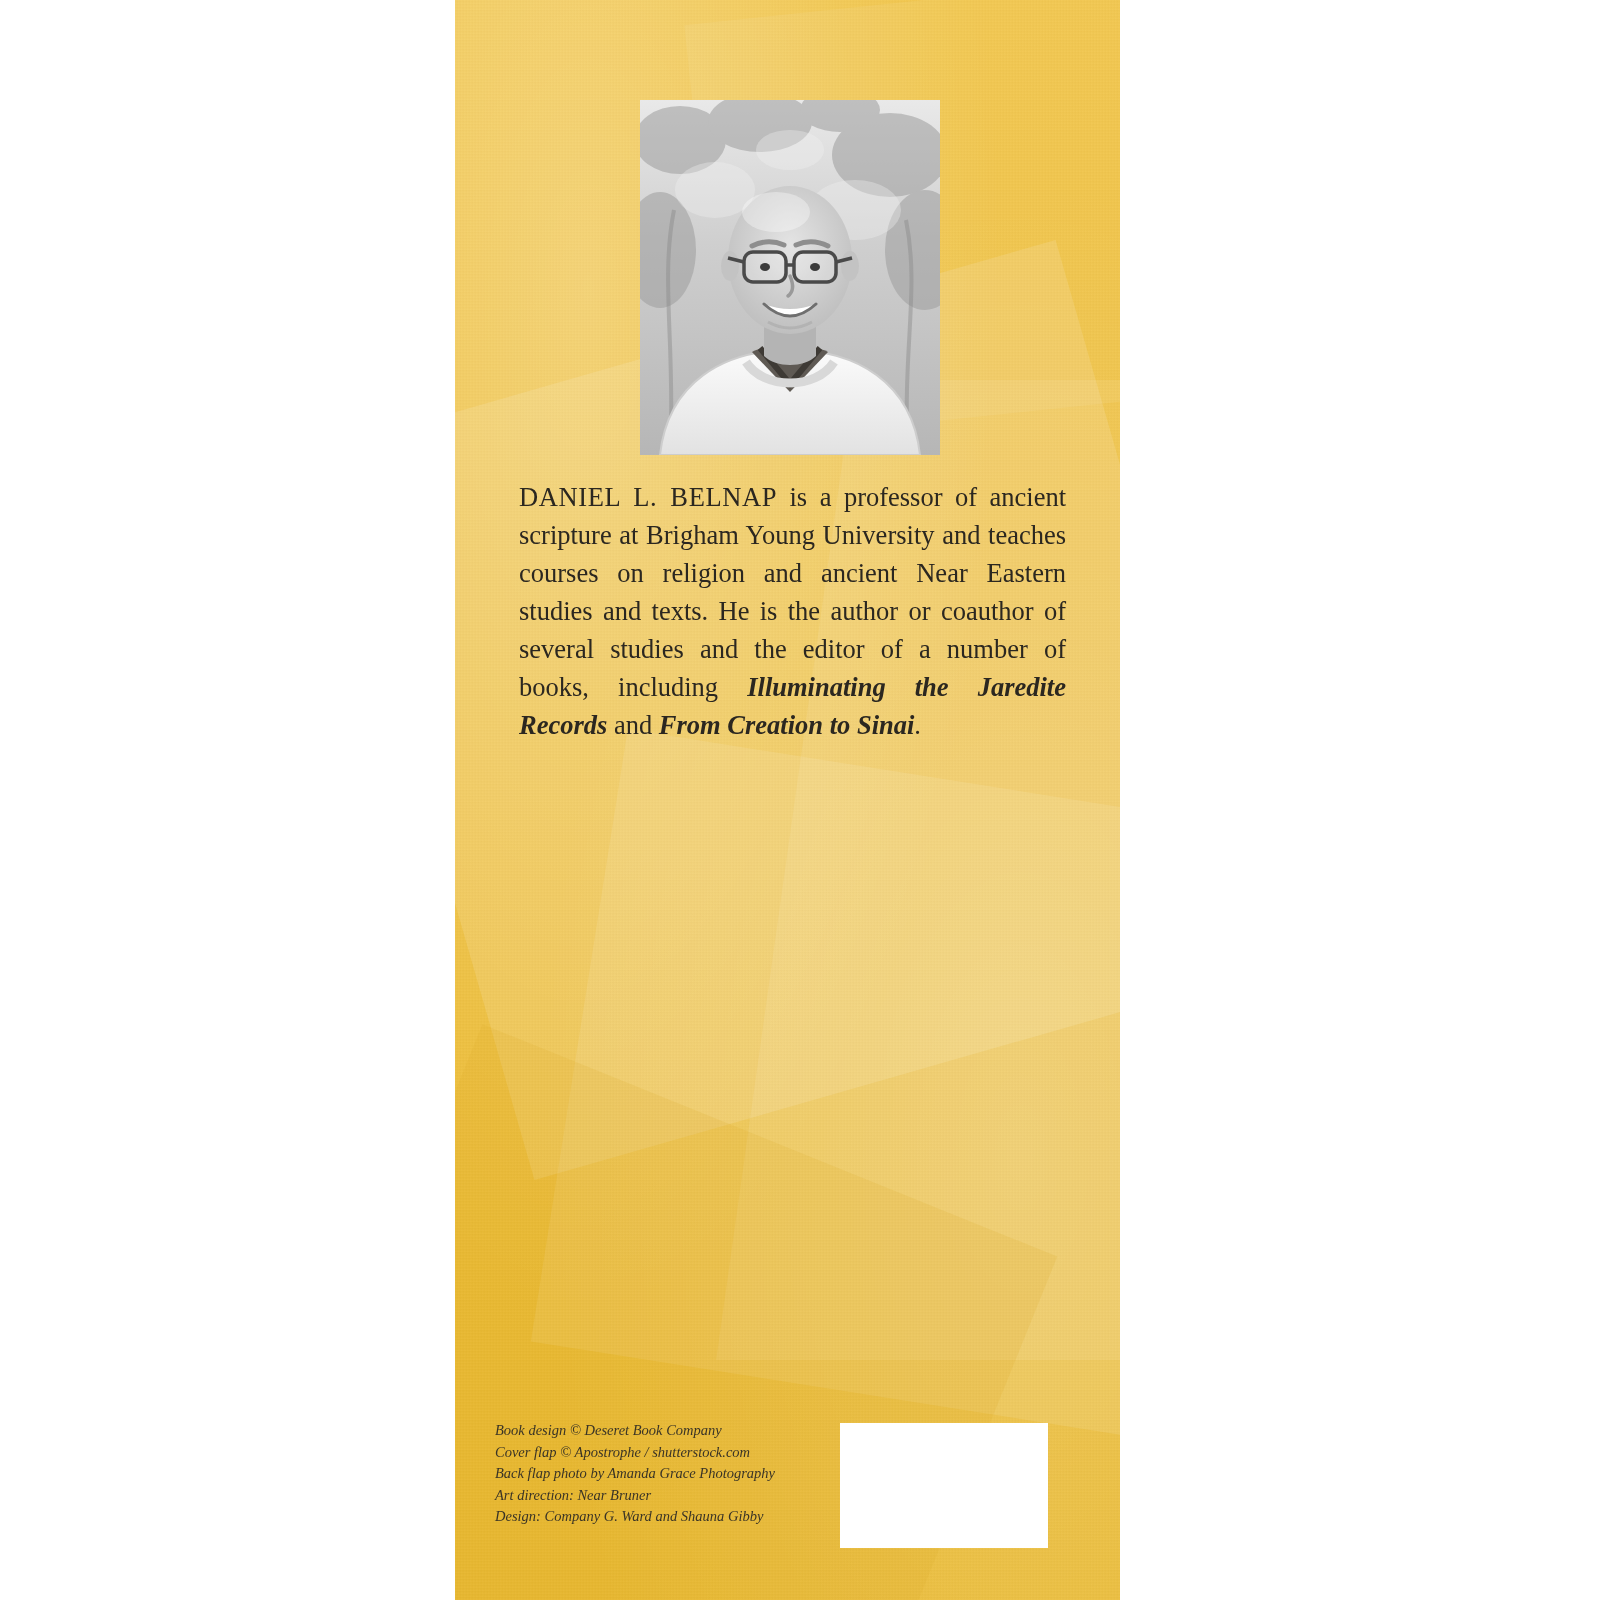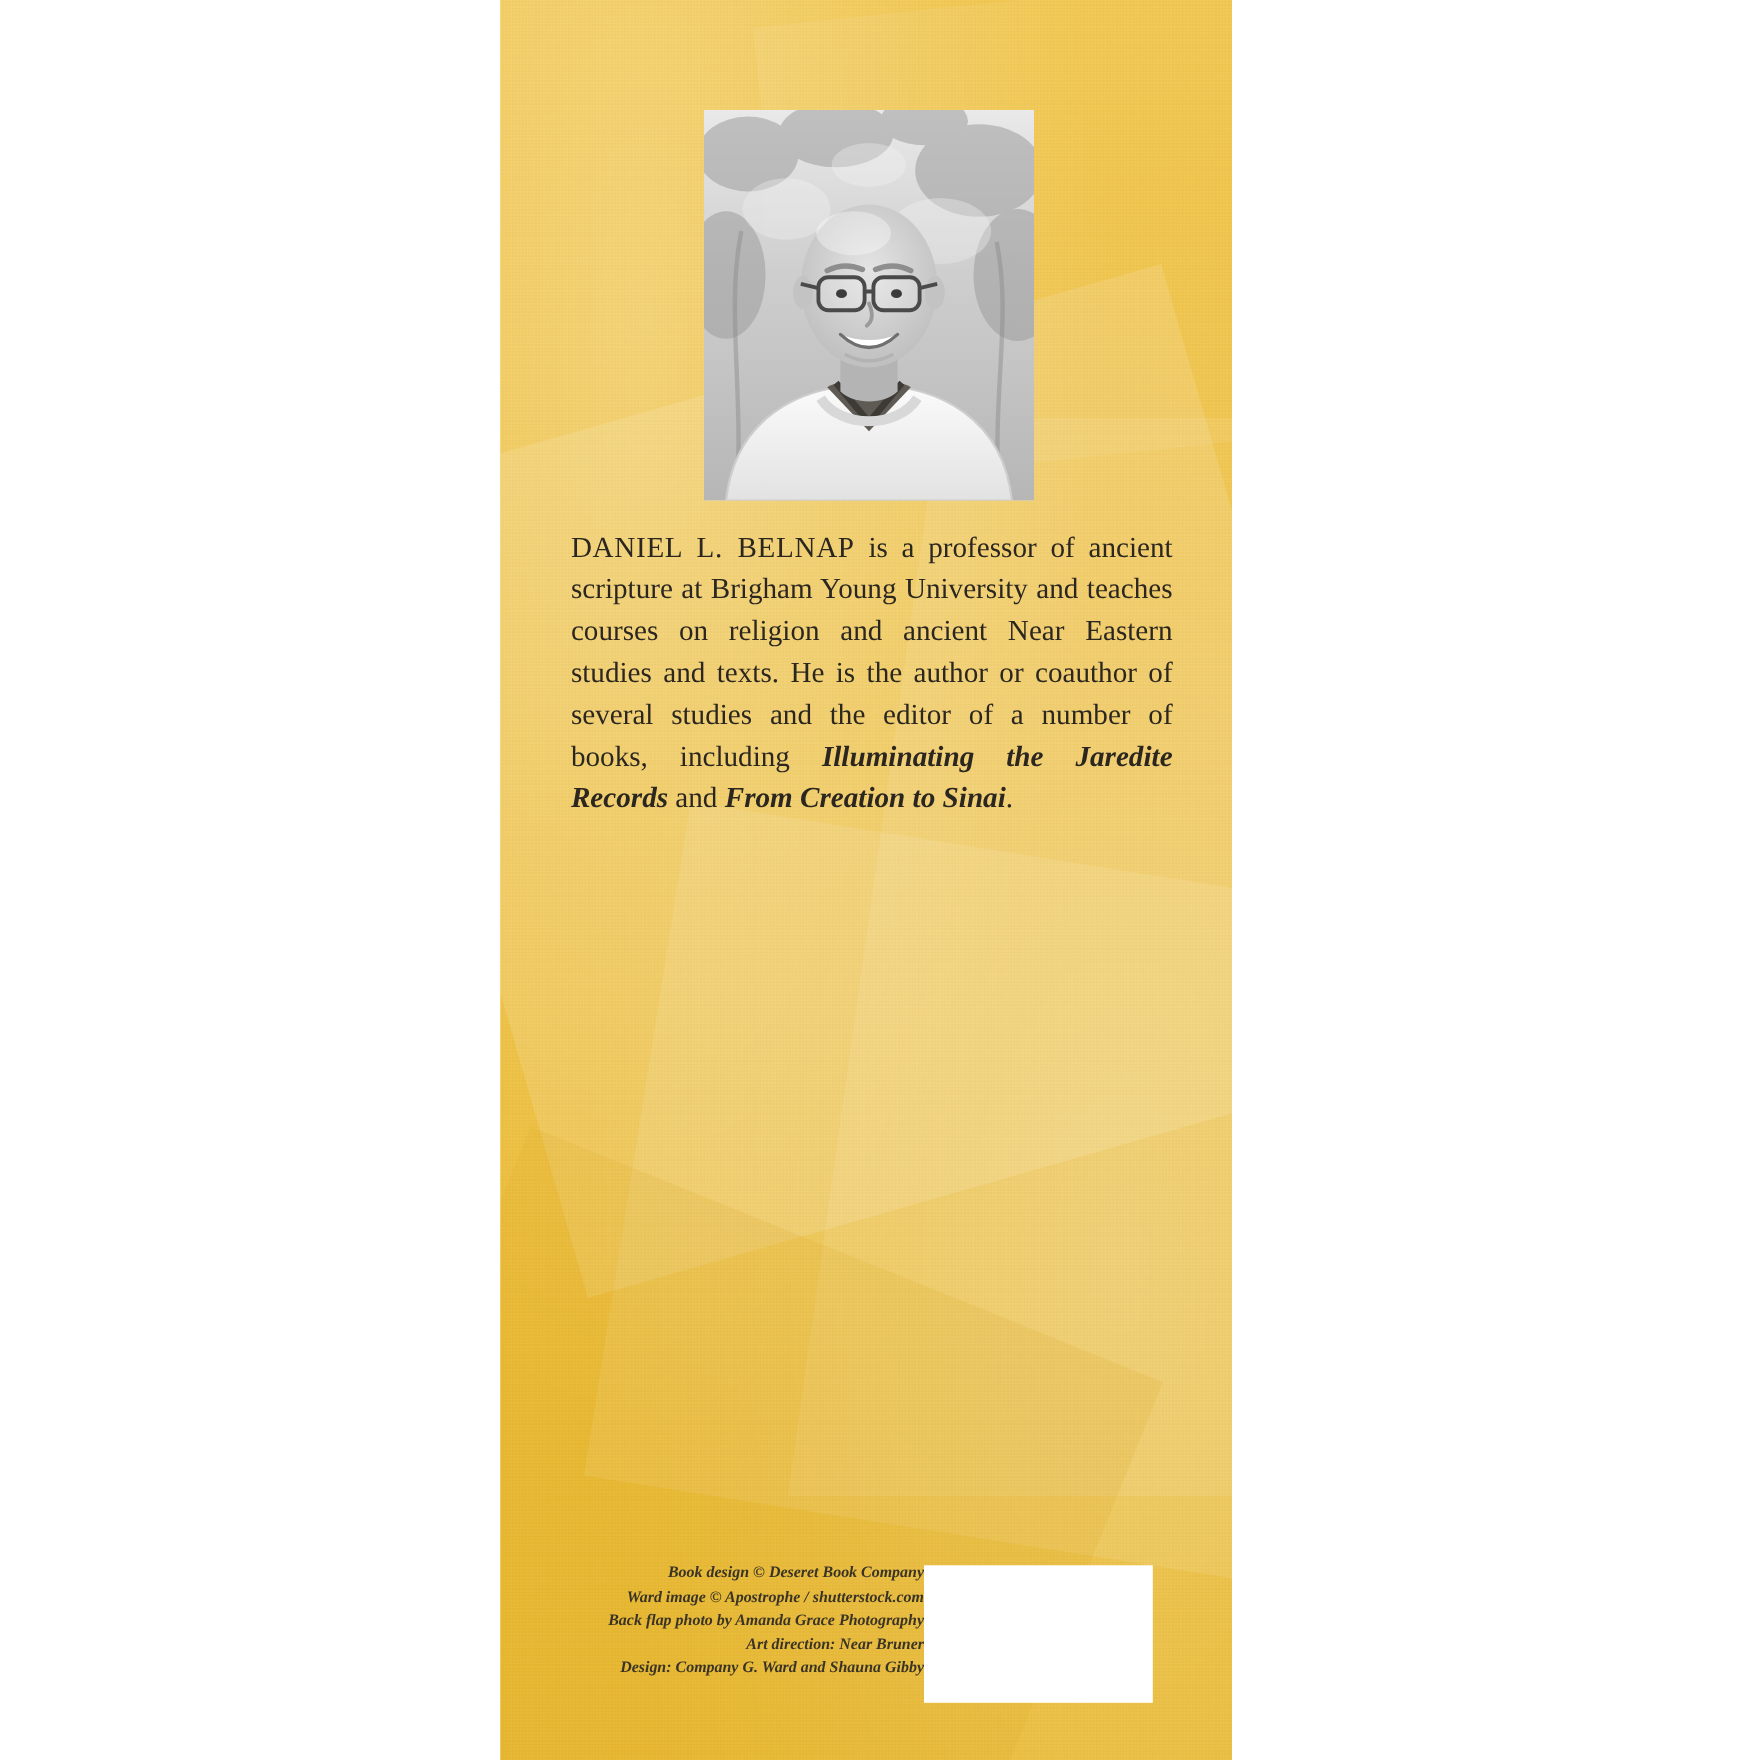--- a/index.html
+++ b/index.html
@@ -123,27 +123,26 @@
     font-style: italic;
     font-weight: bold;
   }
 
   
   .credits {
     position: absolute;
     left: 40px;
     top: 1420px;
     width: 345px;
-    text-align: right;
+    text-align: left;
     color: #3a3426;
     font-family: "Liberation Serif", serif;
     font-style: italic;
     font-size: 14.5px;
     line-height: 21.5px;
-    font-weight: bold;
   }
   .credits div { white-space: nowrap; }
 
   
   .isbn-box {
     position: absolute;
     left: 385px;
     top: 1423px;
     width: 208px;
     height: 125px;
@@ -241,21 +240,21 @@
           <ellipse cx="136" cy="112" rx="34" ry="20" fill="#ffffff" opacity=".35"></ellipse>
         </svg>
       </div>
 
       <div class="bio">
         <span class="name">DANIEL L. BELNAP</span><span> is a professor of ancient scripture at Brigham Young University and teaches courses on religion and ancient Near Eastern studies and texts. He is the author or coauthor of several studies and the editor of a number of books, including </span><span class="title">Illuminating the Jaredite Records</span><span> and </span><span class="title">From Creation to Sinai</span><span>.</span>
       </div>
 
       <div class="credits">
         <div>Book design © Deseret Book Company</div>
-        <div>Ward image © Apostrophe / shutterstock.com</div>
+        <div>Cover flap © Apostrophe / shutterstock.com</div>
         <div>Back flap photo by Amanda Grace Photography</div>
         <div>Art direction: Near Bruner</div>
         <div>Design: Company G. Ward and Shauna Gibby</div>
       </div>
 
       <div class="isbn-box"></div>
 
     </div>
   </div>
 

